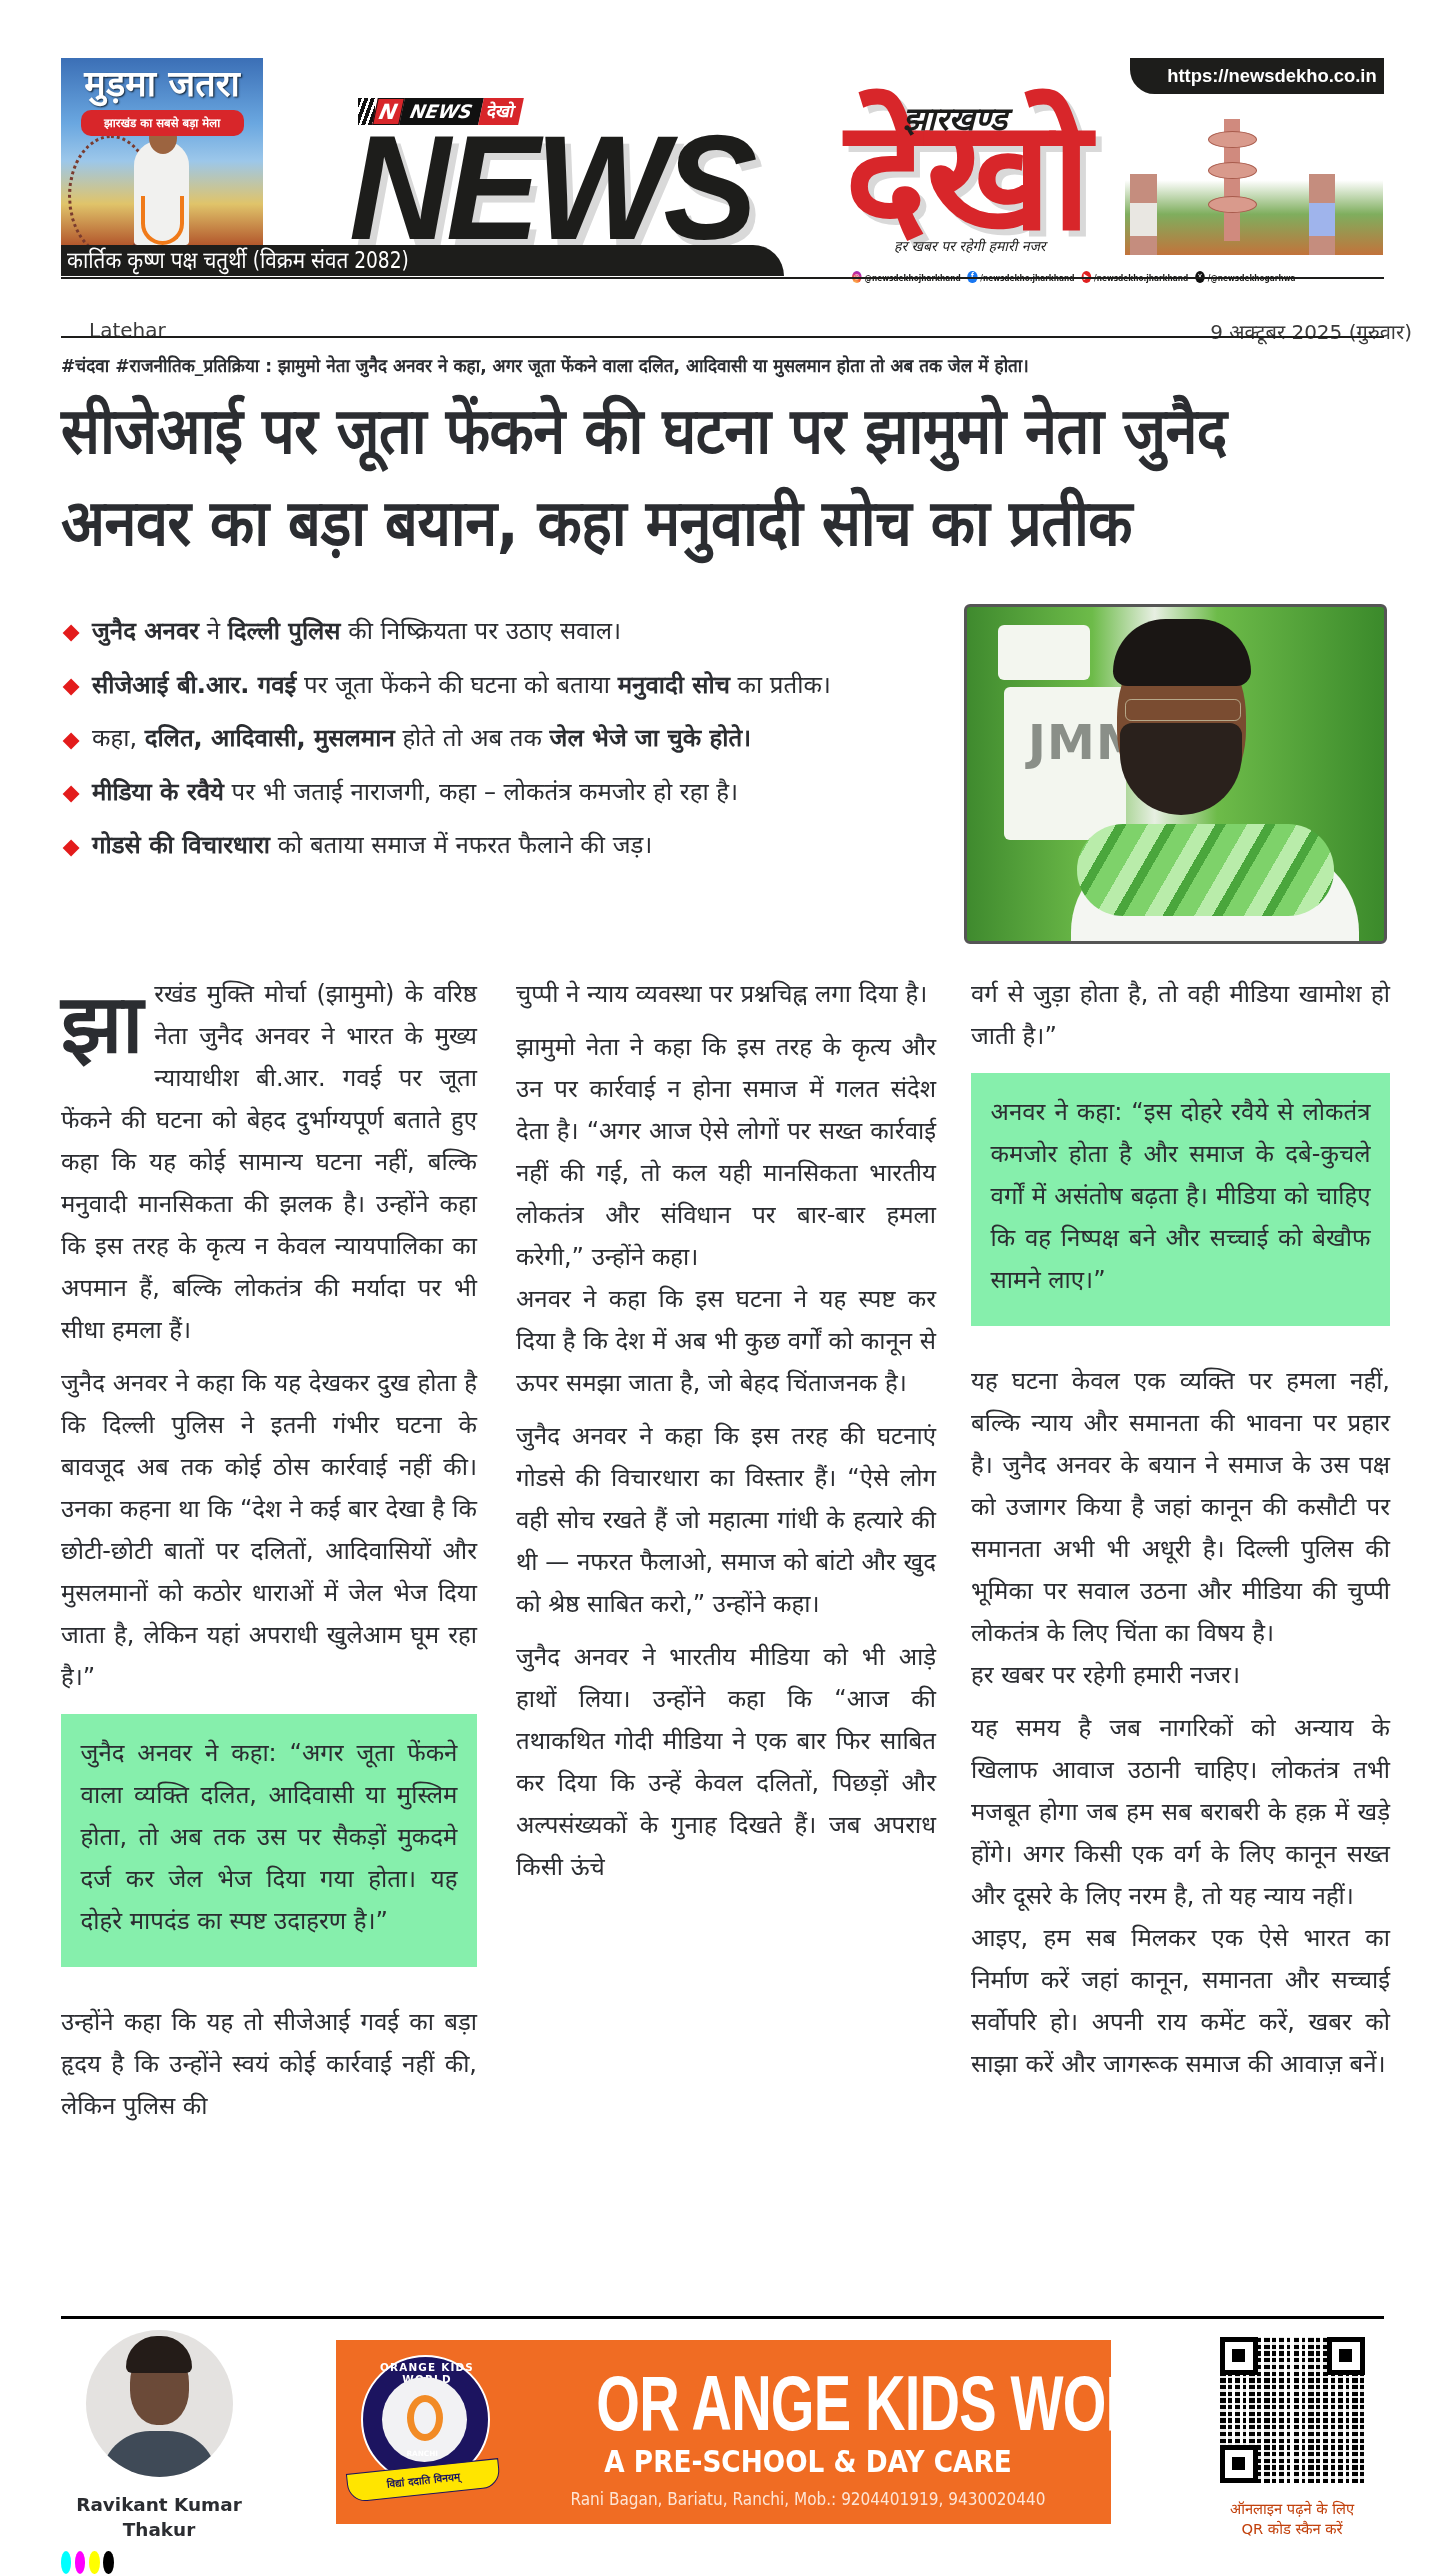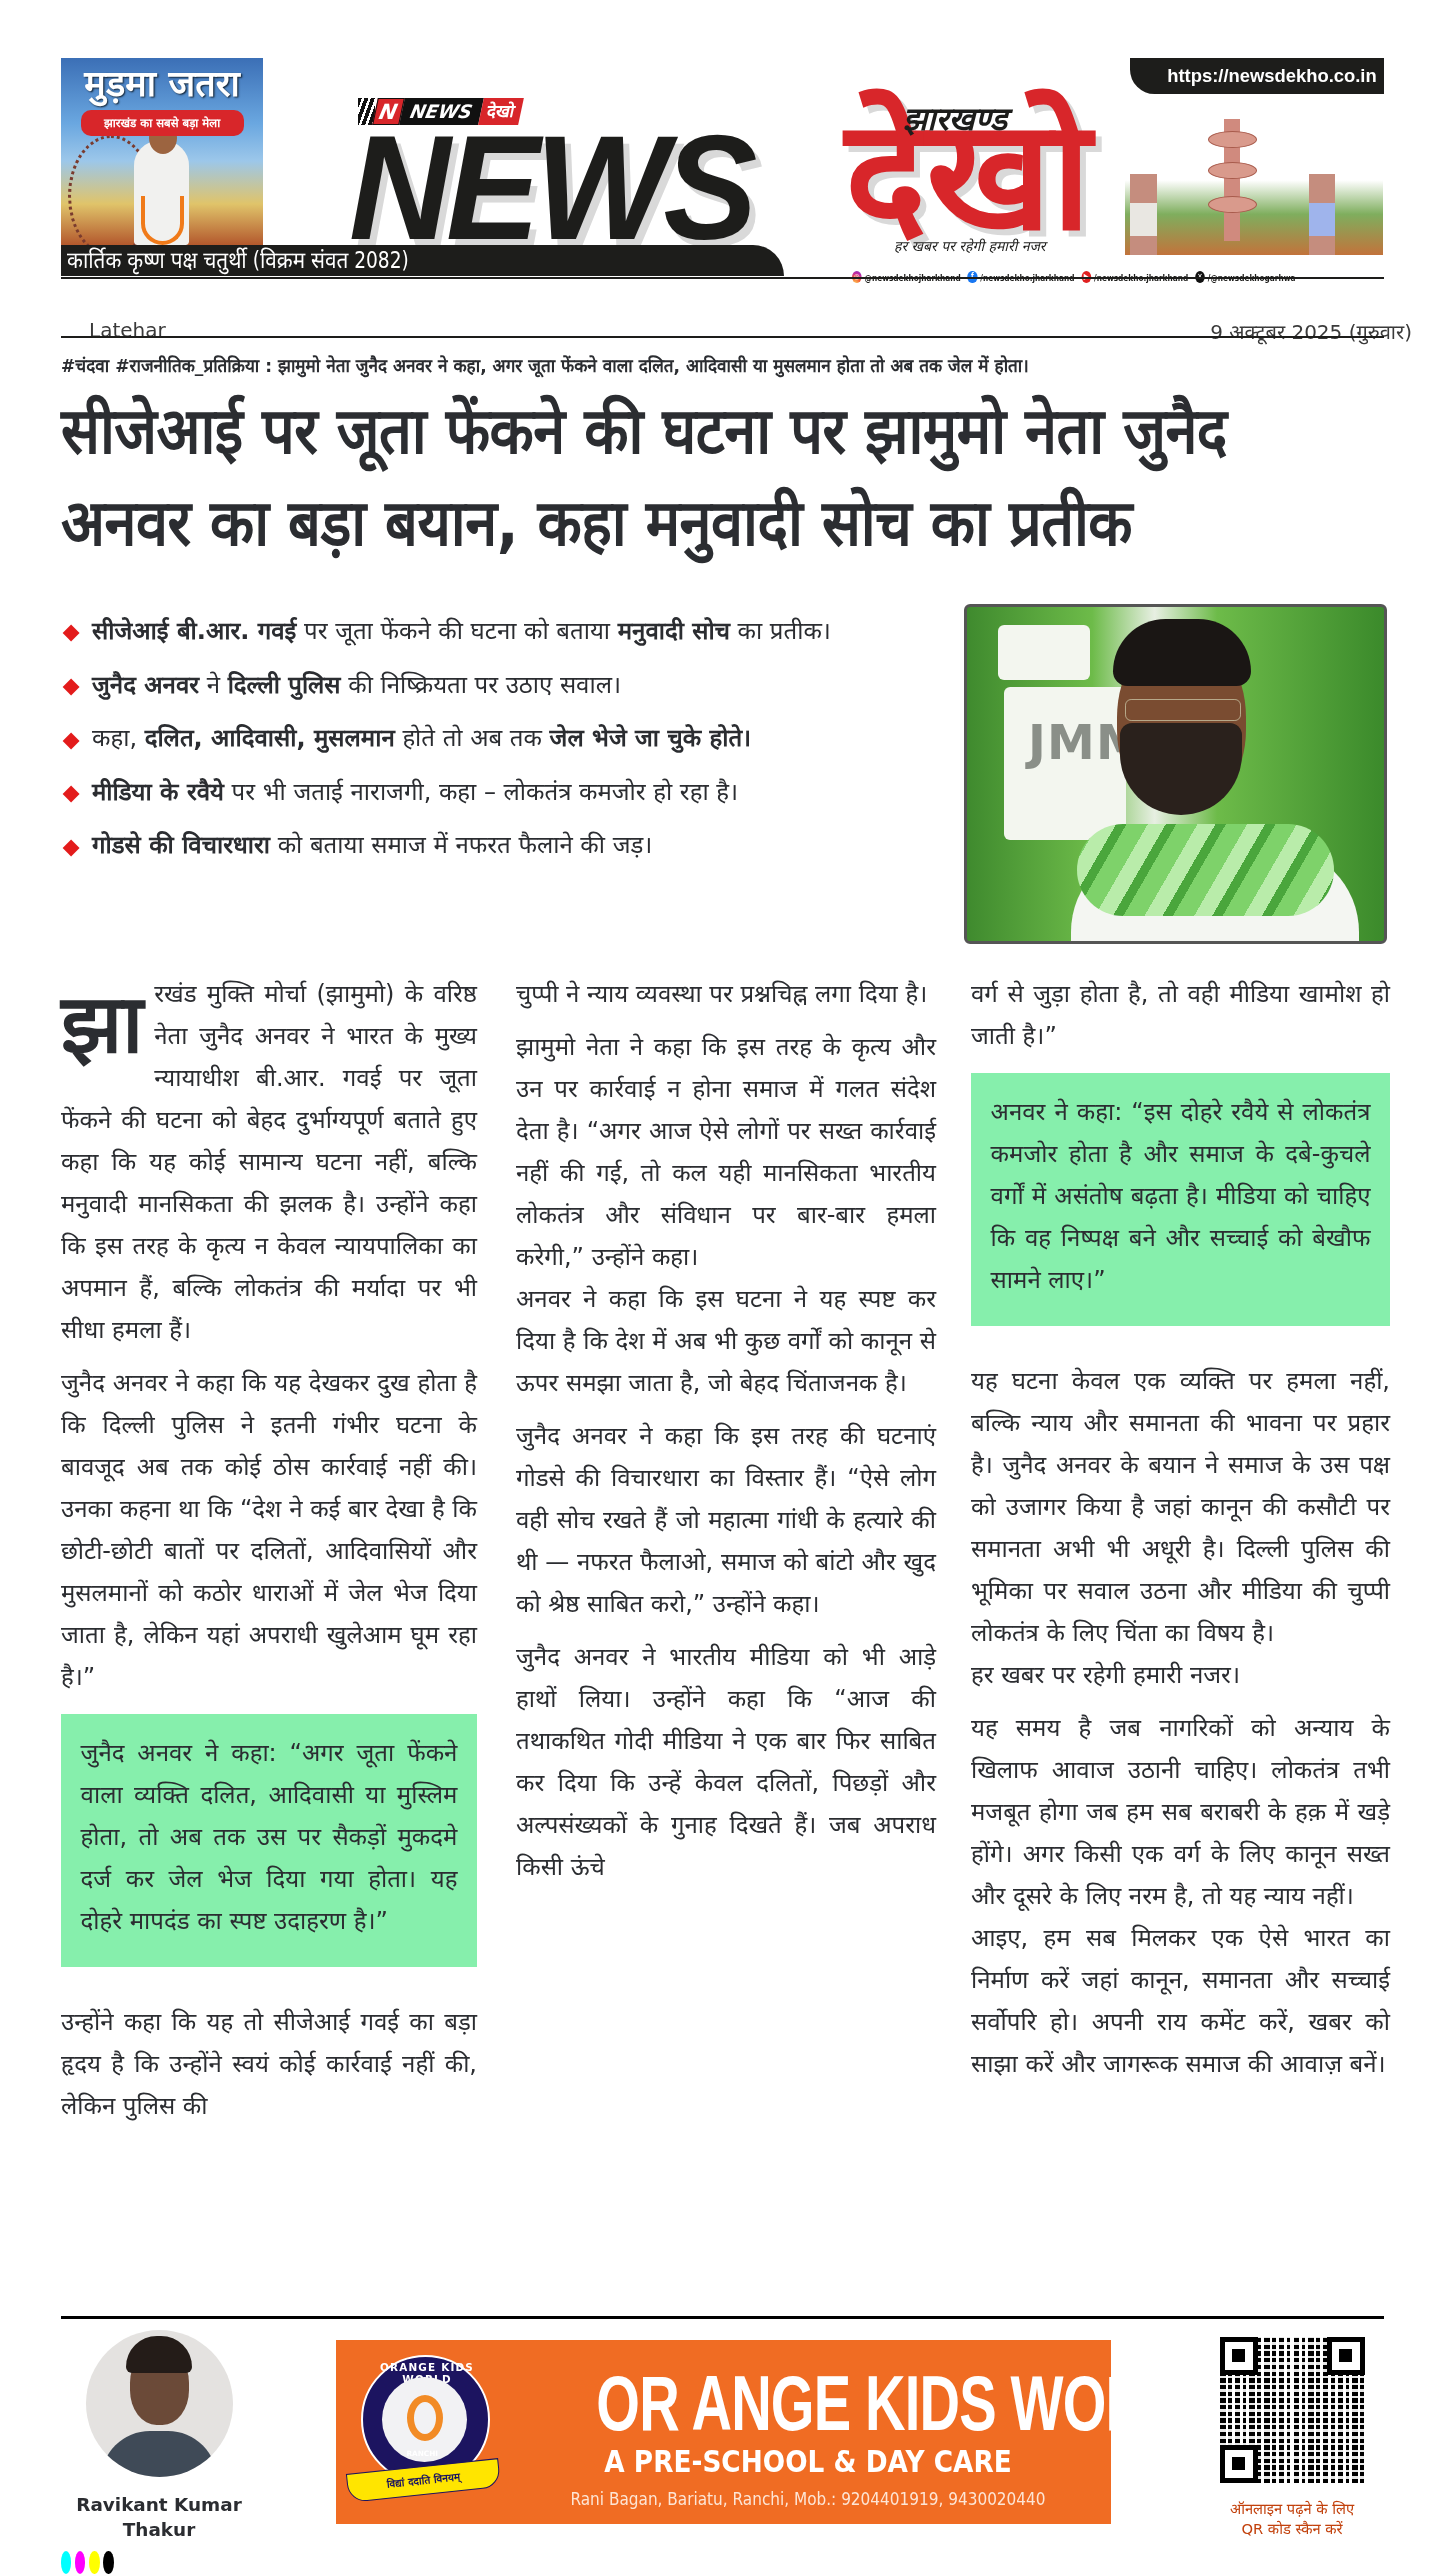--- a/index.html
+++ b/index.html
@@ -167,22 +167,22 @@
 <div class="dateline">
   <span class="loc">Latehar</span>
   <span class="dt">9 अक्टूबर 2025 (गुरुवार)</span>
 </div>
 <div class="rule-thick"></div>
 
 <div class="kicker">#चंदवा #राजनीतिक_प्रतिक्रिया : झामुमो नेता जुनैद अनवर ने कहा, अगर जूता फेंकने वाला दलित, आदिवासी या मुसलमान होता तो अब तक जेल में होता।</div>
 <h1 class="headline">सीजेआई पर जूता फेंकने की घटना पर झामुमो नेता जुनैद अनवर का बड़ा बयान, कहा मनुवादी सोच का प्रतीक</h1>
 
 <ul class="bullets">
+  <li><span class="diamond"></span><b>जुनैद अनवर</b><span> ने </span><b>दिल्ली पुलिस</b><span> की निष्क्रियता पर उठाए सवाल।</span></li>
   <li><span class="diamond"></span><b>सीजेआई बी.आर. गवई</b><span> पर जूता फेंकने की घटना को बताया </span><b>मनुवादी सोच</b><span> का प्रतीक।</span></li>
-  <li><span class="diamond"></span><b>जुनैद अनवर</b><span> ने </span><b>दिल्ली पुलिस</b><span> की निष्क्रियता पर उठाए सवाल।</span></li>
   <li><span class="diamond"></span><span>कहा, </span><b>दलित, आदिवासी, मुसलमान</b><span> होते तो अब तक </span><b>जेल भेजे जा चुके होते।</b></li>
   <li><span class="diamond"></span><b>मीडिया के रवैये</b><span> पर भी जताई नाराजगी, कहा – लोकतंत्र कमजोर हो रहा है।</span></li>
   <li><span class="diamond"></span><b>गोडसे की विचारधारा</b><span> को बताया समाज में नफरत फैलाने की जड़।</span></li>
 </ul>
 
 <figure class="lead-photo">
   <div class="lp-panel" style="left:31px;top:18.4px;width:92px;height:55px"></div>
   <div class="lp-panel" style="left:37px;top:80px;width:122px;height:153px"></div>
   <div class="lp-jmm">JMM</div>
   <div class="lp-body"></div>

